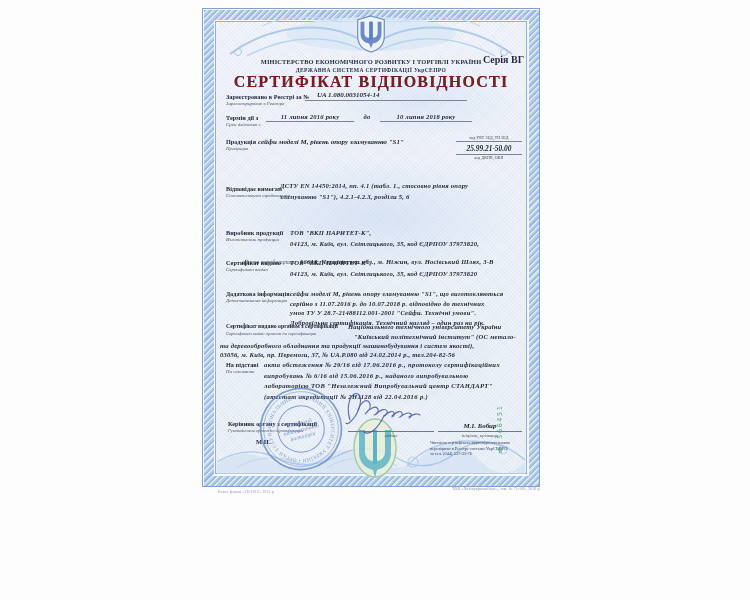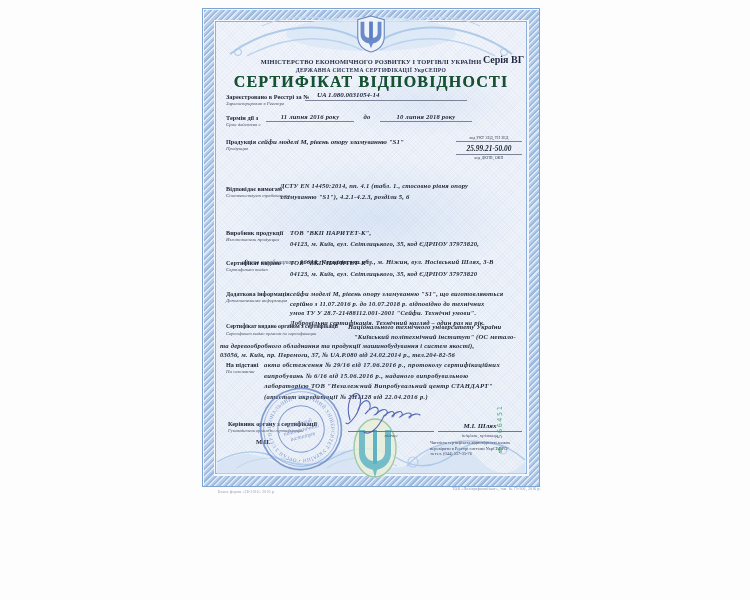--- a/index.html
+++ b/index.html
@@ -24,21 +24,21 @@
   .lbl{font-weight:bold;font-size:6.2px;color:#20273a;letter-spacing:.05px;}
   .lbl-long{font-weight:bold;font-size:5.8px;color:#20273a;}
   .sub{font-style:italic;font-size:4.9px;color:#49516a;}
   .val{font-weight:bold;font-style:italic;font-size:6.6px;color:#1d2433;letter-spacing:.2px;}
   .val7{font-weight:bold;font-style:italic;font-size:7px;color:#1c2232;}
   .tiny{font-size:3.9px;color:#3c445a;letter-spacing:.1px;}
   .uline{border-bottom:.6px solid #7a8398;}
   .cap{font-style:italic;font-size:4.8px;color:#49516a;text-align:center;}
   .ministry{font-weight:bold;font-size:6.4px;color:#252d45;text-align:center;letter-spacing:.15px;}
   .system{font-weight:bold;font-size:5.6px;color:#2a3350;text-align:center;letter-spacing:.3px;}
-  .title{font-weight:bold;font-size:16px;color:#14532d;text-align:center;letter-spacing:1.2px;
+  .title{font-weight:bold;font-size:16px;color:#7f1d1d;text-align:center;letter-spacing:1.2px;
          text-shadow:0 0 .5px #5a6990;}
   .series{font-weight:bold;font-size:10px;color:#1f2740;}
   .serial{font-family:"DejaVu Sans Mono",monospace;font-size:6.8px;color:#3fa065;letter-spacing:1.6px;
           writing-mode:vertical-rl;transform:rotate(180deg);opacity:.9;}
   .verify{font-size:4.4px;color:#3d4760;line-height:1.3;}
   .printline{font-size:3.8px;color:#99a0ad;letter-spacing:.2px;}
   .printline2{font-size:3.8px;color:#8490a8;letter-spacing:.2px;}
 </style>
 </head>
 <body>
@@ -158,21 +158,21 @@
       <path d="M36,26 C40,22 45,20 47,23 C48,25 46,28 44,28 C48,24 53,22 54,25 C55,27 53,29 52,29"></path>
       <path d="M52,28 C56,24 61,22 62,25 C63,27 61,29 60,29 C64,26 69,24 71,26 C72,28 70,30 69,30"></path>
       <path d="M69,29 C73,26 78,25 80,27 M44,28 C38,40 30,48 24,44"></path>
     </g>
   </svg>
   <div class="abs lbl nw" style="left:26px;top:412px;z-index:3;">Керівник органу з сертифікації</div>
   <div class="abs sub nw" style="left:26px;top:419.5px;z-index:3;font-size:4.5px;">Руководитель органа по сертификации</div>
   <div class="abs lbl nw" style="left:54px;top:430px;z-index:3;font-size:6.5px;">М.П.</div>
   <div class="abs" style="left:146px;top:423px;width:86px;border-bottom:.6px solid #6f7890;"></div>
   <div class="abs cap nw" style="left:146px;top:425px;width:86px;">підпис</div>
-  <div class="abs val7 nw" style="left:236px;top:414px;width:84px;text-align:center;">М.І. Шлях</div>
+  <div class="abs val7 nw" style="left:236px;top:414px;width:84px;text-align:center;">М.І. Бобир</div>
   <div class="abs" style="left:236px;top:423px;width:84px;border-bottom:.6px solid #6f7890;"></div>
   <div class="abs cap nw" style="left:236px;top:425px;width:84px;">ініціали, прізвище</div>
 
   <div class="abs verify" style="left:228px;top:432px;width:92px;">
     <div class="nw">Чинність сертифіката відповідності можна</div>
     <div class="nw">перевірити в Реєстрі системи УкрСЕПРО</div>
     <div class="nw">за тел. (044) 537-35-76</div>
   </div>
 
   <svg class="abs" style="left:56px;top:378px;width:86px;height:86px;z-index:5;transform:rotate(-14deg);" viewBox="0 0 100 100">

